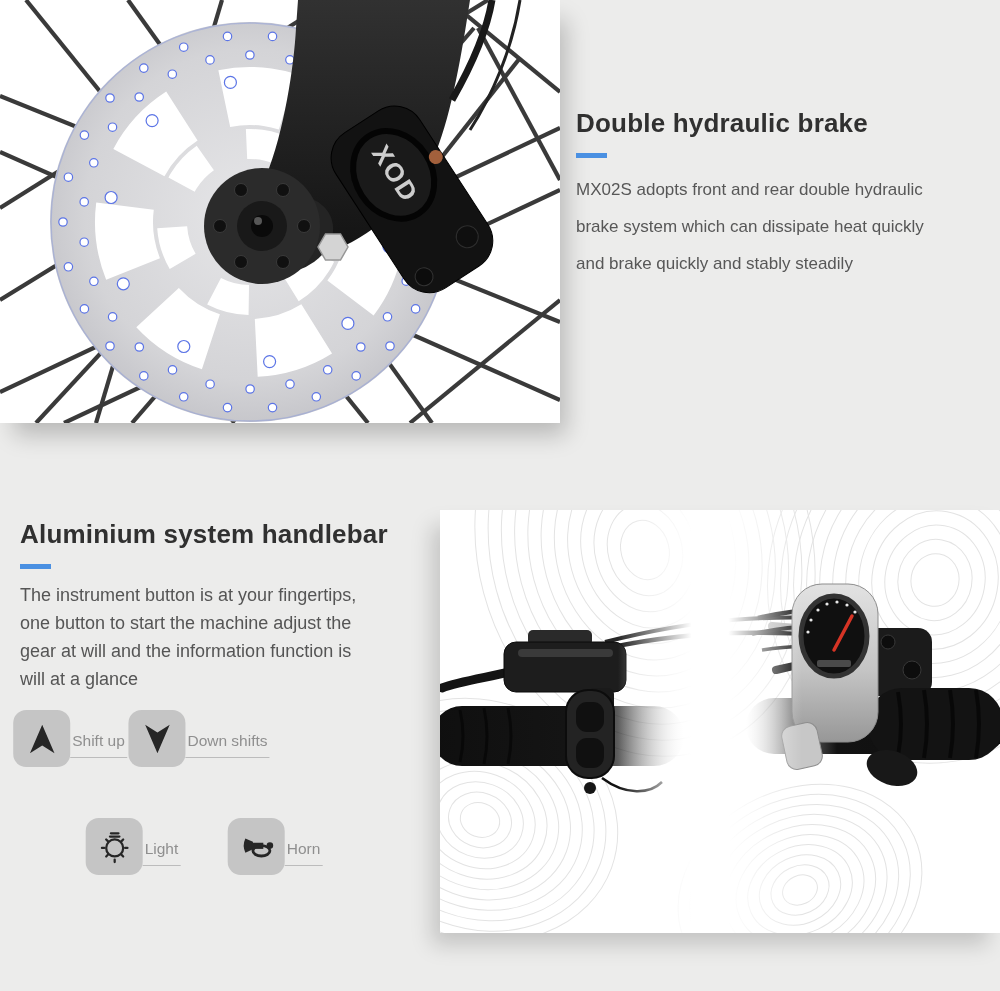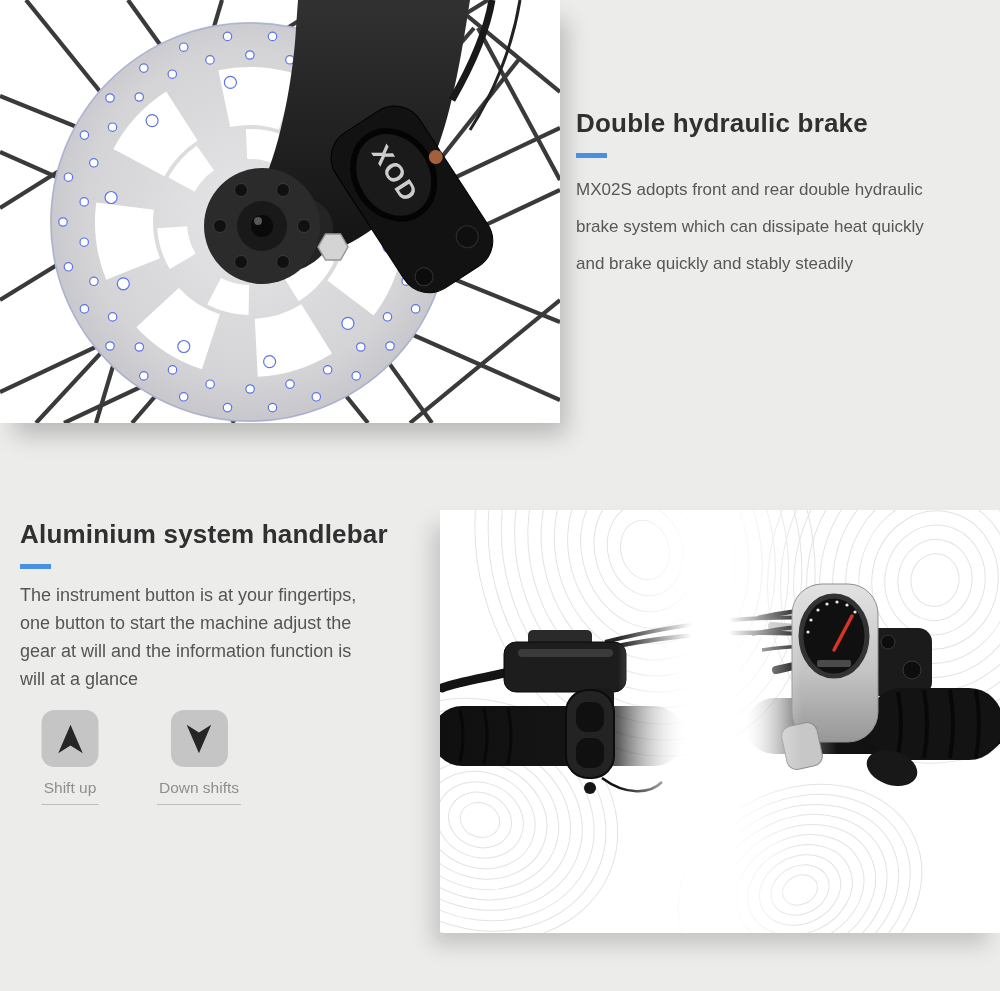--- a/index.html
+++ b/index.html
@@ -17,21 +17,21 @@
   #brake-section { left:576px; top:109px; width:430px; }
   #handlebar-section { left:20px; top:520px; width:430px; }
 
   .section-title { font-size:26px; font-weight:bold; color:#303030; letter-spacing:.2px; line-height:28px; }
   .accent-bar { width:31px; height:5px; margin-top:16px; }
   .section-body { margin-top:13px; }
   #brake-section .body-line { font-size:17px; color:#575757; line-height:37px; white-space:nowrap; }
   #handlebar-section .section-body { margin-top:12px; }
   #handlebar-section .body-line { font-size:18px; color:#555555; line-height:28px; white-space:nowrap; }
 
-  .feature { position:absolute; transform:translateX(-50%); display:flex; flex-direction:column; align-items:center; }
+  .feature { position:absolute; transform:translateX(-50%); display:flex; flex-direction:row; align-items:center; }
   .feature-tile { width:57px; height:57px; border-radius:13px; background:#c5c5c5; display:flex; align-items:center; justify-content:center; }
   .feature-label { margin-top:12px; font-size:15.5px; color:#8f8f8f; padding:0 2px 7px 2px; border-bottom:1px solid #bcbcbc; }
 
   #feat-shift-up   { left:70px;  top:710px; }
   #feat-down-shift { left:199px; top:710px;align-items:center; }
   #feat-boot       { left:330px; top:710px; }
   #feat-light      { left:133px; top:818px; }
   #feat-horn       { left:275px; top:818px; }
 </style>
 </head>
@@ -213,21 +213,51 @@
   <div class="feature" id="feat-down-shift">
     <div class="feature-tile">
       <svg width="34" height="34" viewBox="0 0 36 36">
         <path d="M5 3 L18 11 L31 3 L18 33 Z" fill="#262626"></path>
       </svg>
     </div>
     <div class="feature-label">Down shifts</div>
   </div>
 
 
-
+  <div class="feature" id="feat-light">
+    <div class="feature-tile">
+      <svg width="34" height="34" viewBox="0 0 36 36">
+        <g stroke="#262626" stroke-width="2.4" stroke-linecap="round" fill="none">
+          <line x1="14" y1="3.5" x2="22" y2="3.5"></line>
+          <line x1="13" y1="7" x2="23" y2="7"></line>
+          <circle cx="18" cy="19" r="9"></circle>
+          <line x1="18" y1="31.5" x2="18" y2="34"></line>
+          <line x1="9" y1="28" x2="11" y2="26"></line>
+          <line x1="27" y1="28" x2="25" y2="26"></line>
+          <line x1="4.5" y1="19" x2="7" y2="19"></line>
+          <line x1="29" y1="19" x2="31.5" y2="19"></line>
+          <line x1="9" y1="10" x2="11" y2="12"></line>
+          <line x1="27" y1="10" x2="25" y2="12"></line>
+        </g>
+      </svg>
+    </div>
+    <div class="feature-label">Light</div>
+  </div>
+
+  <div class="feature" id="feat-horn">
+    <div class="feature-tile">
+      <svg width="34" height="34" viewBox="0 0 36 36">
+        <path d="M6 9 Q2.5 16.5 6 24 L14 20.5 L14 12.5 Z" fill="#262626"></path>
+        <rect x="13" y="13.5" width="12" height="6.5" fill="#262626"></rect>
+        <ellipse cx="23" cy="22" rx="9" ry="5.5" fill="none" stroke="#262626" stroke-width="3"></ellipse>
+        <circle cx="32" cy="16.5" r="3.5" fill="#262626"></circle>
+      </svg>
+    </div>
+    <div class="feature-label">Horn</div>
+  </div>
 
   <div class="photo-box" id="handlebar-photo">
     <svg viewBox="0 0 560 423">
       <defs>
         <linearGradient id="gripL" x1="0" y1="0" x2="1" y2="0">
           <stop offset="0%" stop-color="#0f0f0f"></stop>
           <stop offset="62%" stop-color="#151515"></stop>
           <stop offset="100%" stop-color="#151515" stop-opacity="0"></stop>
         </linearGradient>
         <linearGradient id="gripR" x1="0" y1="0" x2="1" y2="0">

